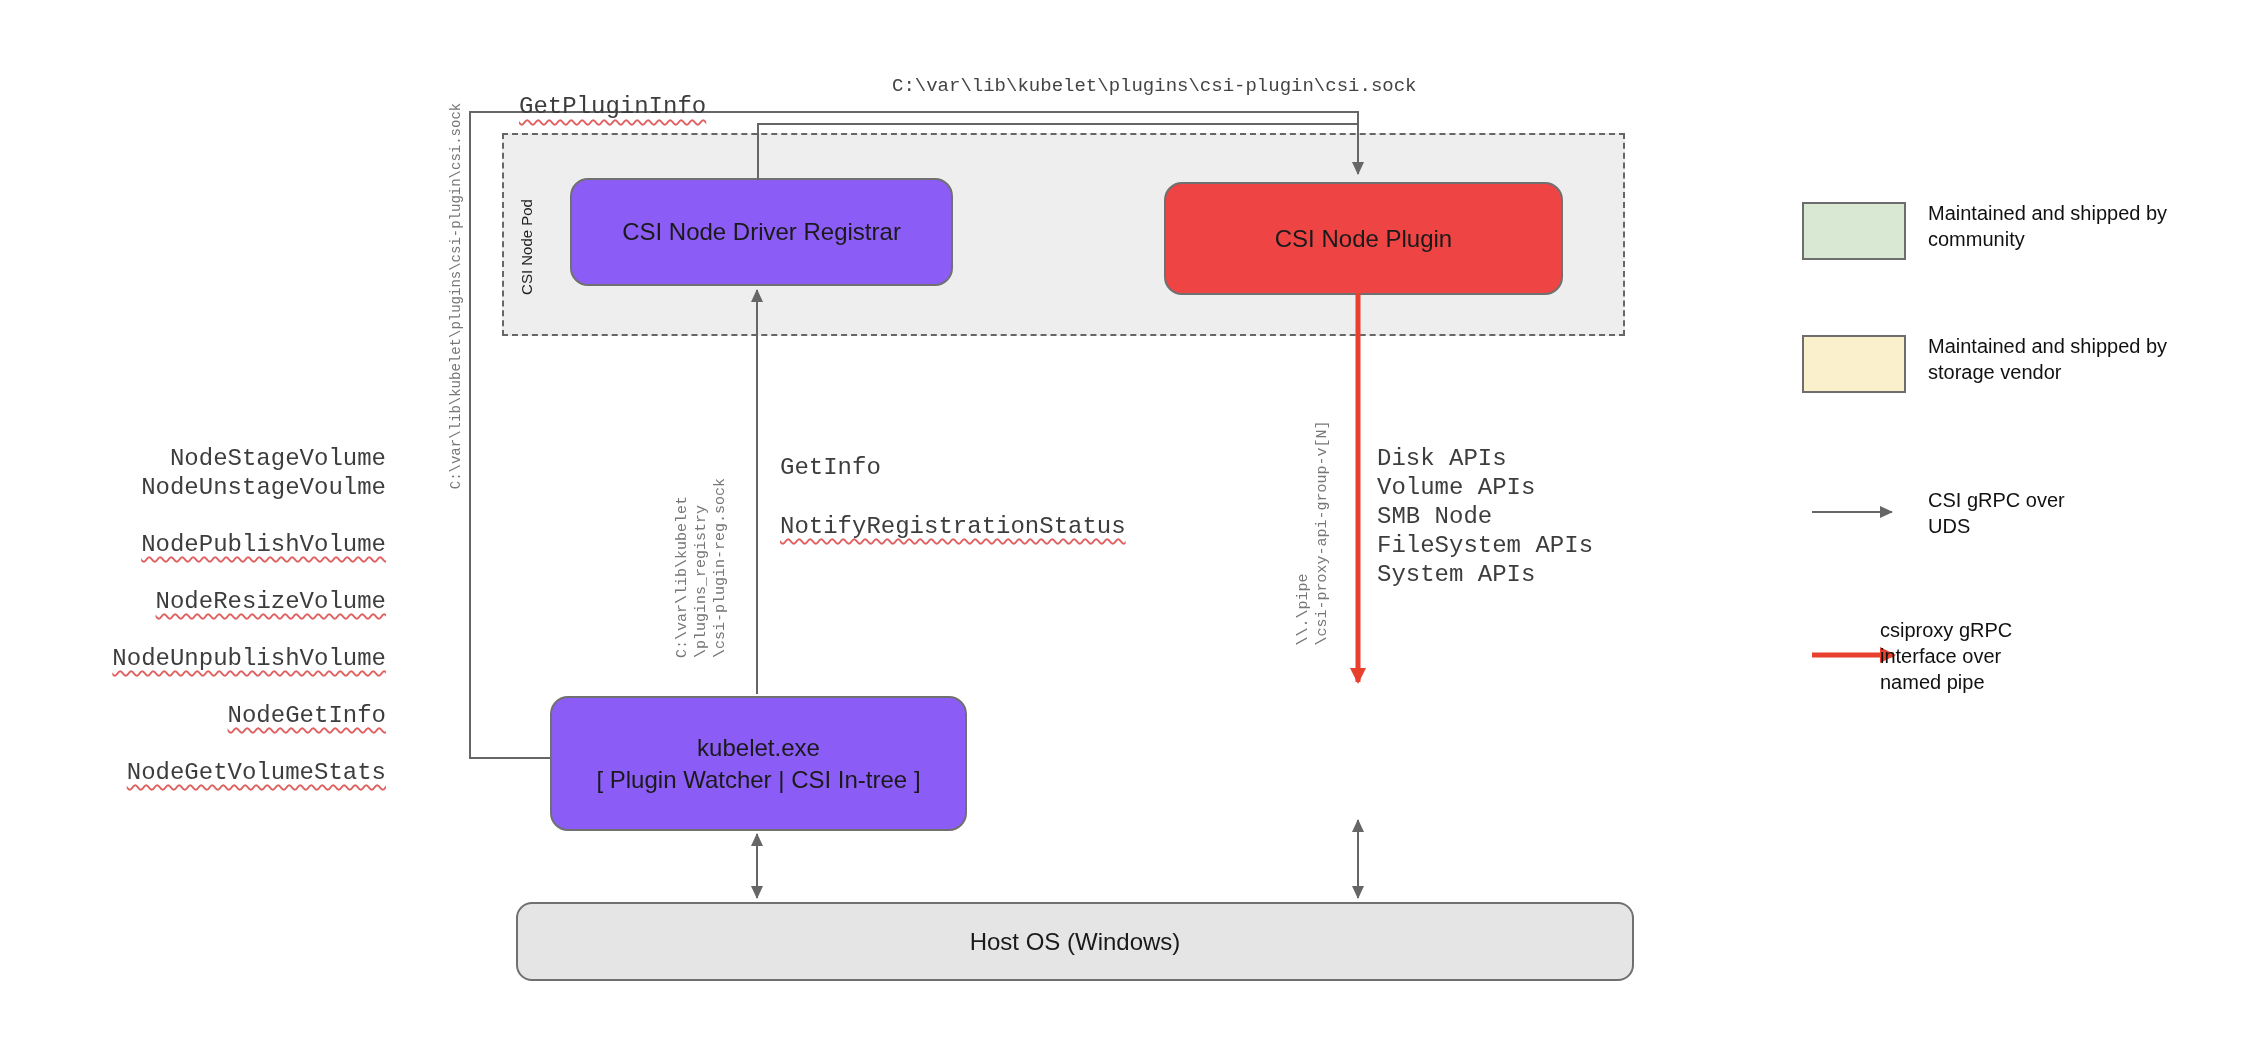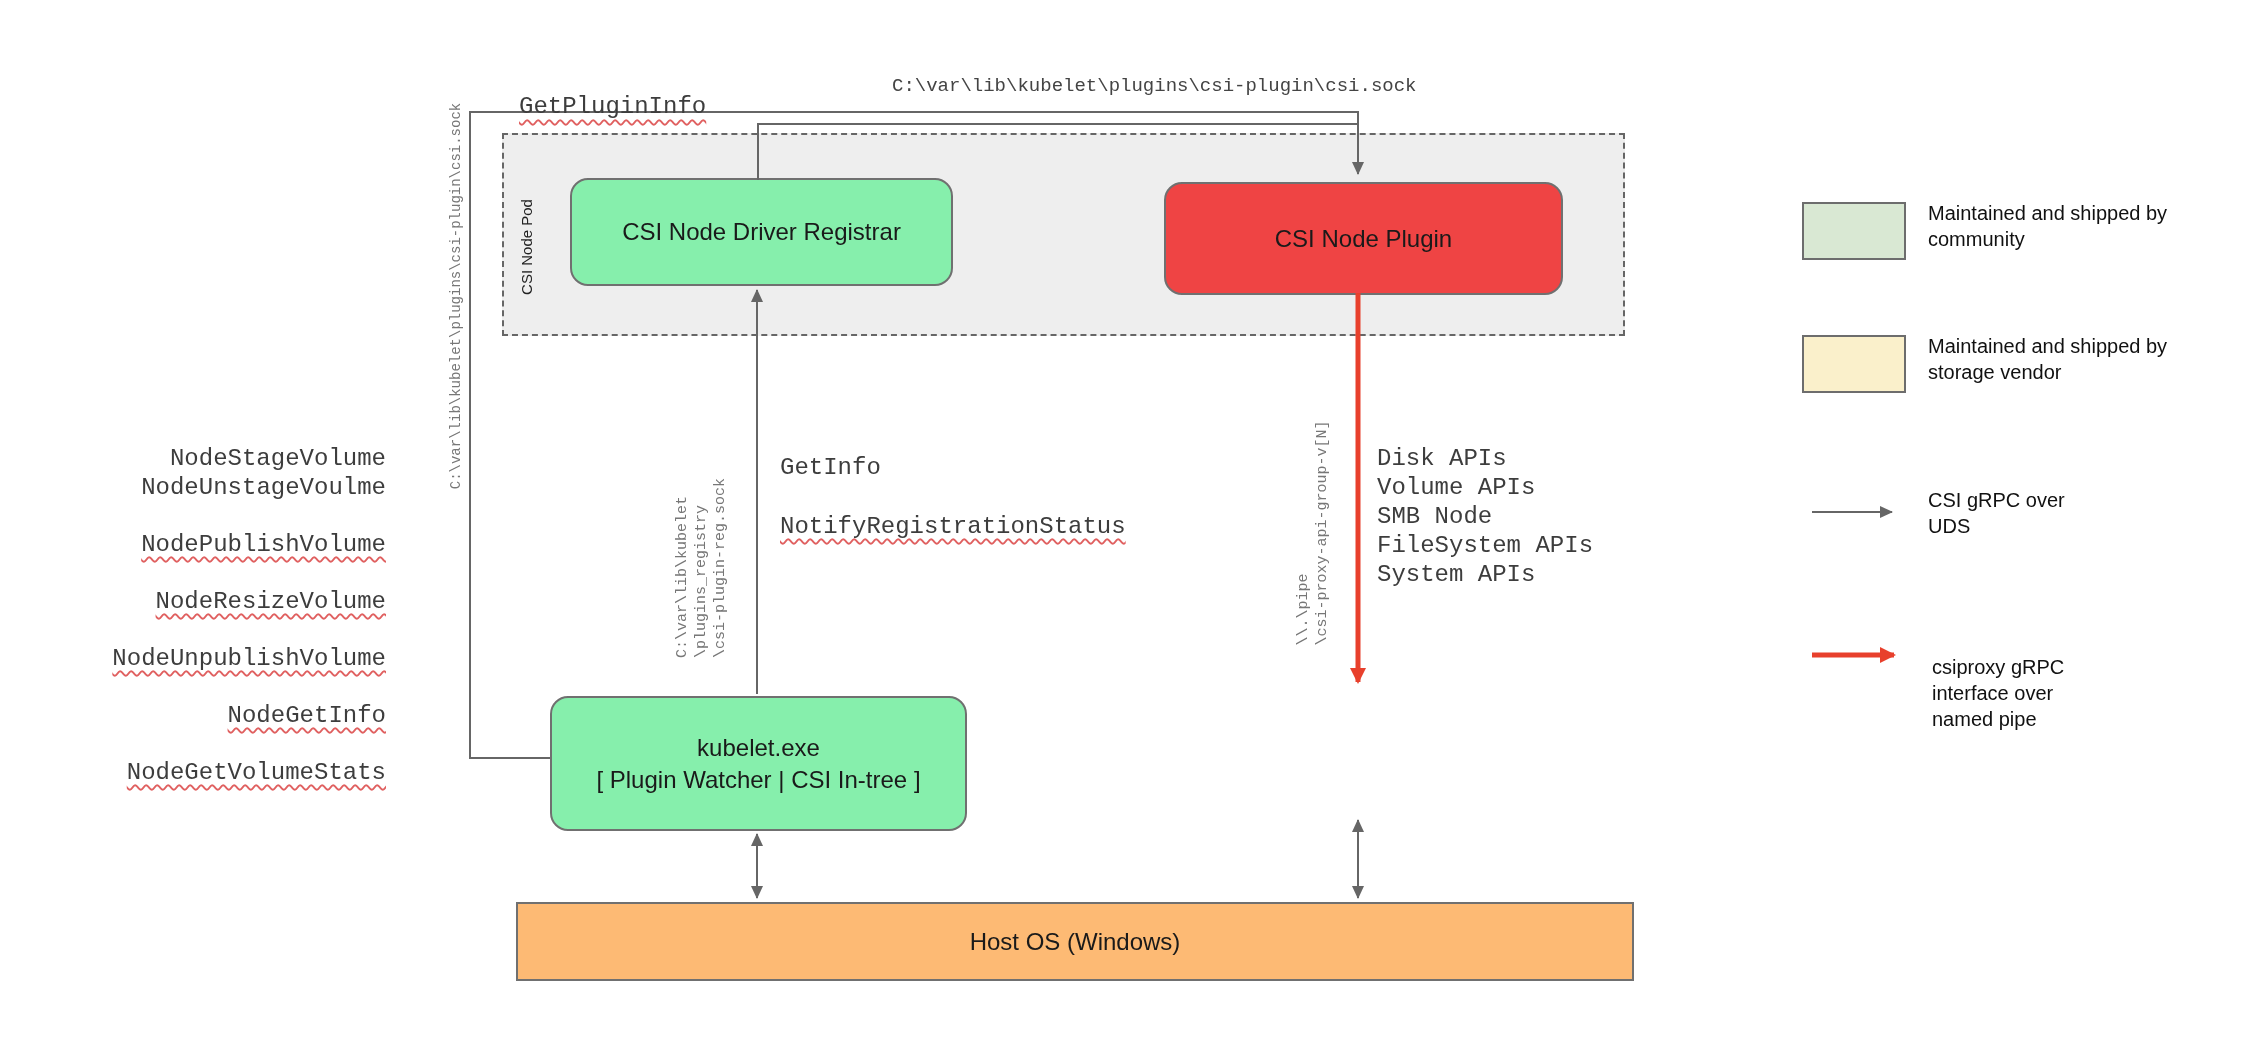--- a/index.html
+++ b/index.html
@@ -3,23 +3,23 @@
 <meta charset="utf-8">
 <style>
   html,body{margin:0;padding:0;background:#ffffff;}
   #stage{position:relative;width:2252px;height:1044px;background:#ffffff;overflow:hidden;
          font-family:"Liberation Sans",sans-serif;}
   .abs{position:absolute;}
   
   .node-box{position:absolute;border:2px solid #707070;border-radius:18px;
             display:flex;align-items:center;justify-content:center;flex-direction:column;
             font-size:24px;color:#1a1a1a;text-align:center;line-height:32px;}
-  .green{background:#86efac;}
+  .green{background:#8b5cf6;}
   .yellow{background:#ef4444;}
-  .blue{background:#fdba74;border-radius:0;}
+  .blue{background:#e5e5e5;border-radius:16px;}
   .pod{position:absolute;left:502px;top:133px;width:1119px;height:199px;
        background:#eeeeee;border:2px dashed #666666;}
   
   .mono{font-family:"Liberation Mono","DejaVu Sans Mono",monospace;color:#3d3d3d;}
   .mono-lg{font-size:24px;line-height:29px;}
   .sq{text-decoration-line:underline;text-decoration-style:wavy;
       text-decoration-color:#e06060;text-decoration-thickness:2px;text-underline-offset:5px;margin-top:28px;}
   
   .rot{position:absolute;transform:translate(-50%,-50%) rotate(-90deg);
        width:max-content;text-align:left;}
@@ -121,15 +121,15 @@
   </div>
 
   <div class="legend-swatch" style="left:1802px;top:202px;background:#d9e8d3;"></div>
   <div class="abs legend-text" style="left:1928px;top:200px;width:240px;">Maintained and shipped by community</div>
 
   <div class="legend-swatch" style="left:1802px;top:335px;background:#faf0cb;"></div>
   <div class="abs legend-text" style="left:1928px;top:333px;width:240px;">Maintained and shipped by storage vendor</div>
 
   <div class="abs legend-text" style="left:1928px;top:487px;width:160px;">CSI gRPC over UDS</div>
 
-  <div class="abs legend-text" style="left:1932px;top:617px;width:170px;margin-top:37px;">csiproxy gRPC interface over named pipe</div>
+  <div class="abs legend-text" style="left:1880px;top:617px;width:170px;">csiproxy gRPC interface over named pipe</div>
 
 </div>
 
 </body></html>

